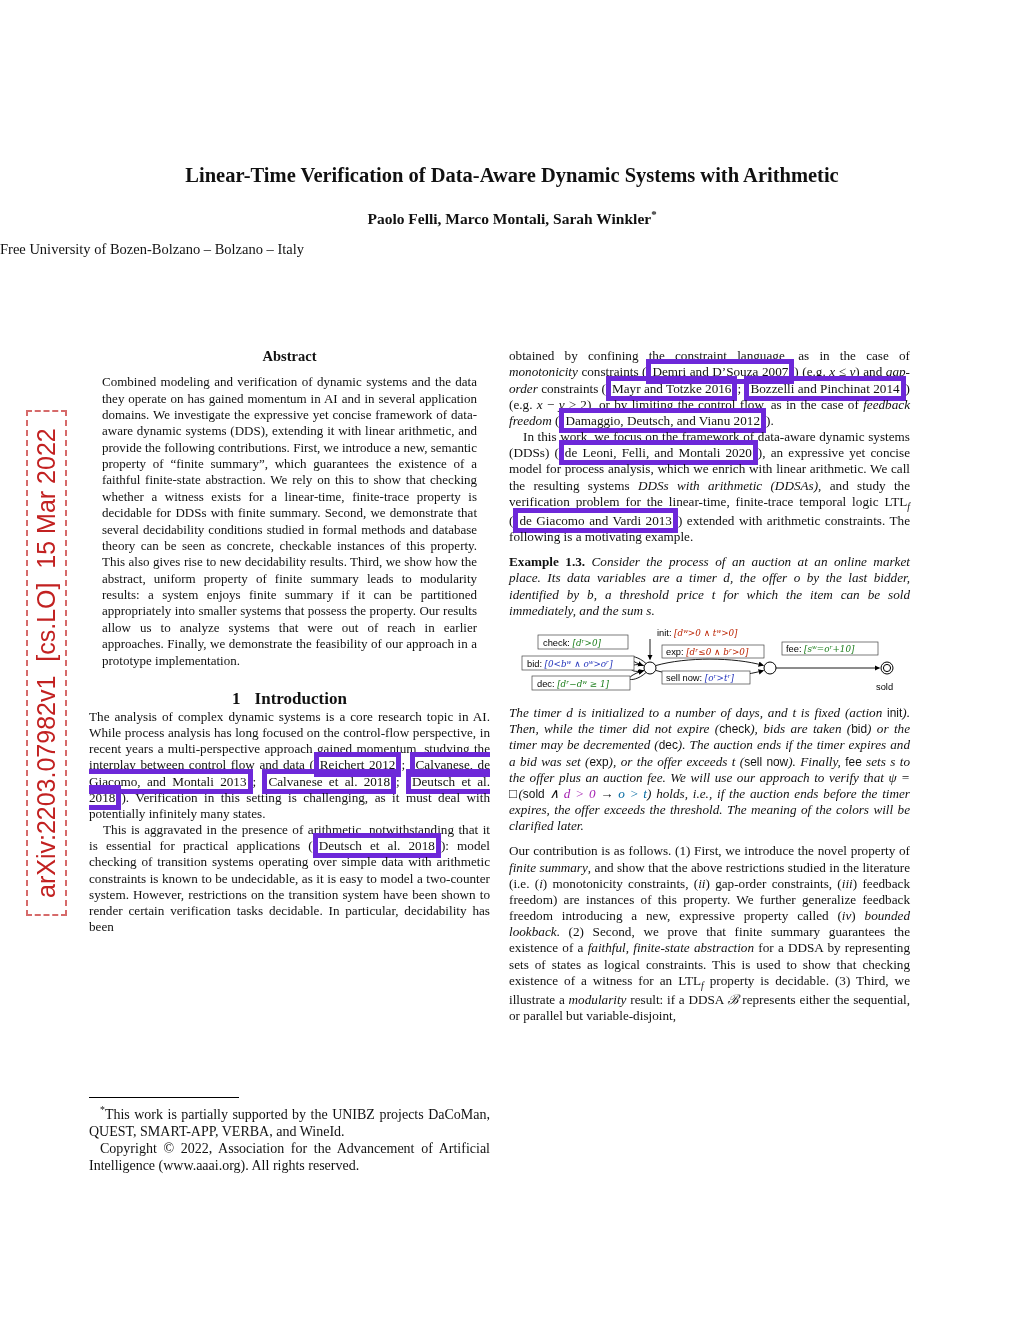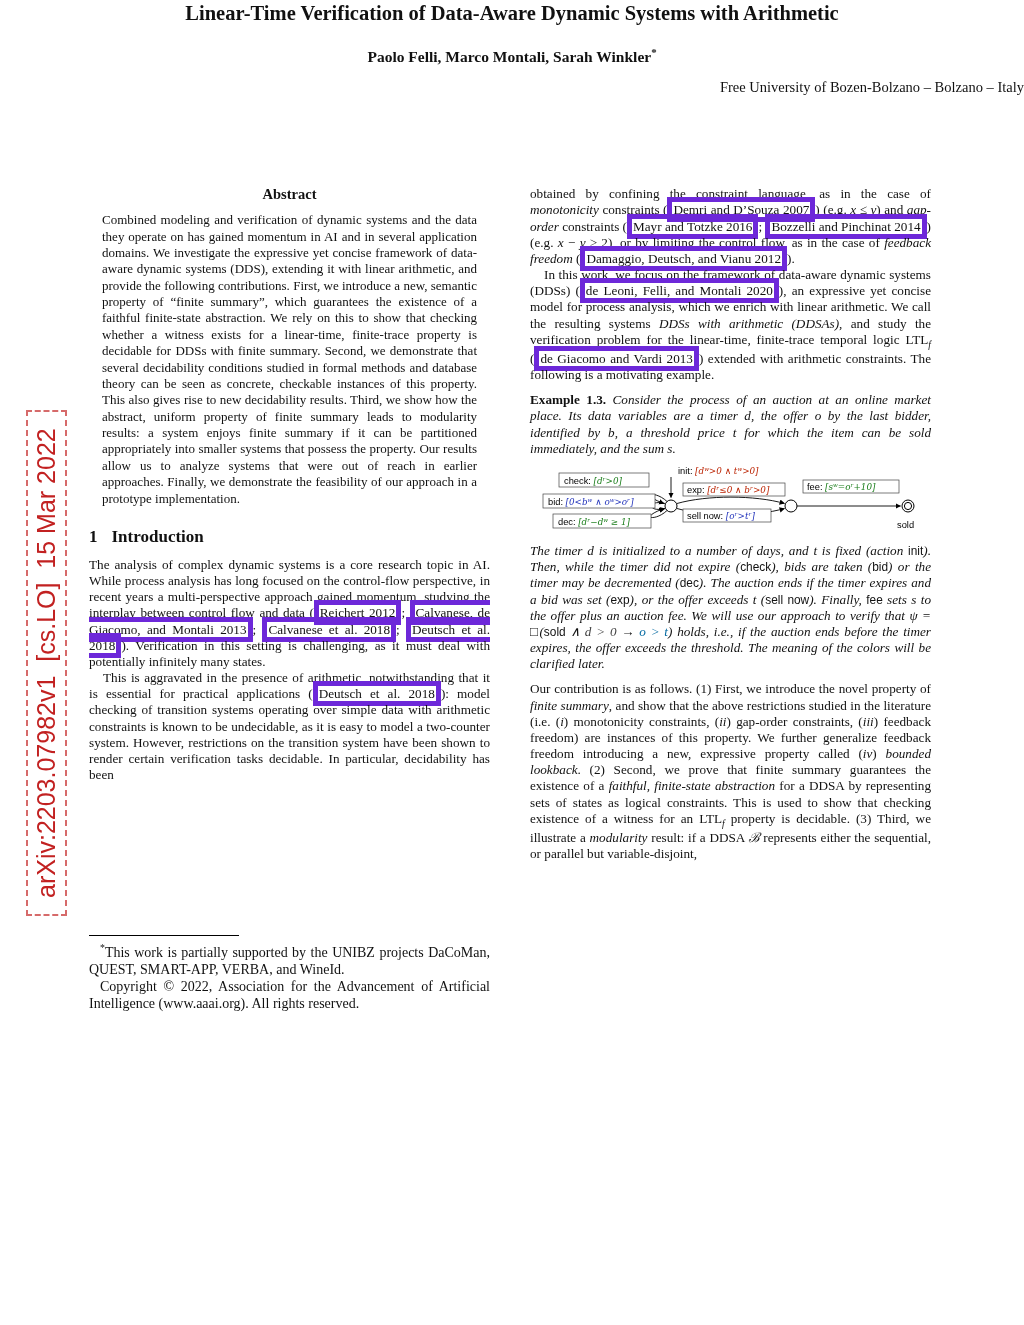--- a/index.html
+++ b/index.html
@@ -1,44 +1,44 @@
 <!DOCTYPE html>
 <html><head>
 <meta charset="utf-8">
 <style>
   html,body { margin:0; padding:0; background:#ffffff; }
   .page {
     position:relative; width:1024px; height:1325px; background:#fff;
     font-family:"Liberation Serif", serif; color:#111; overflow:hidden;
   }
-  .content { }
+  .content { padding-top:162px; }
   .title { font-size:20.5px; font-weight:bold; text-align:center; margin:0 110px; line-height:26px; }
   .authors { text-align:center; font-weight:bold; font-size:15.5px; margin-top:17px; line-height:19px; }
   .authors sup { font-size:0.7em; }
-  .affiliation { text-align:right; font-size:14.5px; margin-top:12px; line-height:18px; }
-  .columns { display:flex; gap:40px; padding:0 89px; margin-top:90px; }
+  .affiliation { text-align:left; font-size:14.5px; margin-top:12px; line-height:18px; }
+  .columns { display:flex; gap:19px; padding:0 89px; margin-top:90px; }
   .col { width:401px; display:flex; flex-direction:column; height:826px; }
 
   .abs-heading { text-align:center; font-weight:bold; font-size:14.5px; margin-bottom:9px; }
   .abs-body { font-size:13px; line-height:1.26; text-align:justify; margin:0 13px; }
 
-  .sec-heading { text-align:left; font-weight:bold; font-size:17px; margin-top:20px; margin-bottom:10px; }
+  .sec-heading { text-align:center; font-weight:bold; font-size:17px; margin-top:20px; }
   .sec-gap { display:inline-block; width:14px; }
 
   p.body { font-size:13.2px; line-height:1.225; text-align:justify; margin:0; }
   p.indent { text-indent:14px; }
   p.mt { margin-top:9px; }
 
   .box { border:5px solid #6d28d9; padding:0 1px; }
   .i { font-style:italic; }
   .b { font-weight:bold; }
   .sub { vertical-align:sub; font-size:0.72em; font-style:italic; }
   .sup { vertical-align:super; font-size:0.7em; }
   .sans { font-family:"Liberation Sans", sans-serif; font-size:0.9em; }
-  .red { color:#404040; font-style:italic; }
+  .red { color:#a21caf; font-style:italic; }
   .blue { color:#0369a1; font-style:italic; }
 
   .footnote { margin-top:auto; font-size:14px; line-height:1.22; }
   .fn-rule { width:150px; border-top:1px solid #000; margin-bottom:6px; }
   .footnote p { margin:0; text-indent:11px; text-align:justify; }
 
   .fig-wrap { margin:4px 0 2px; display:flex; justify-content:center; }
   .fa { font-family:"Liberation Sans", sans-serif; font-size:9.3px; fill:#000; }
   .fc { font-family:"DejaVu Serif", serif; font-style:italic; font-size:8.8px; }
   .lblbox { fill:#ffffff; stroke:#444; stroke-width:0.7; }

